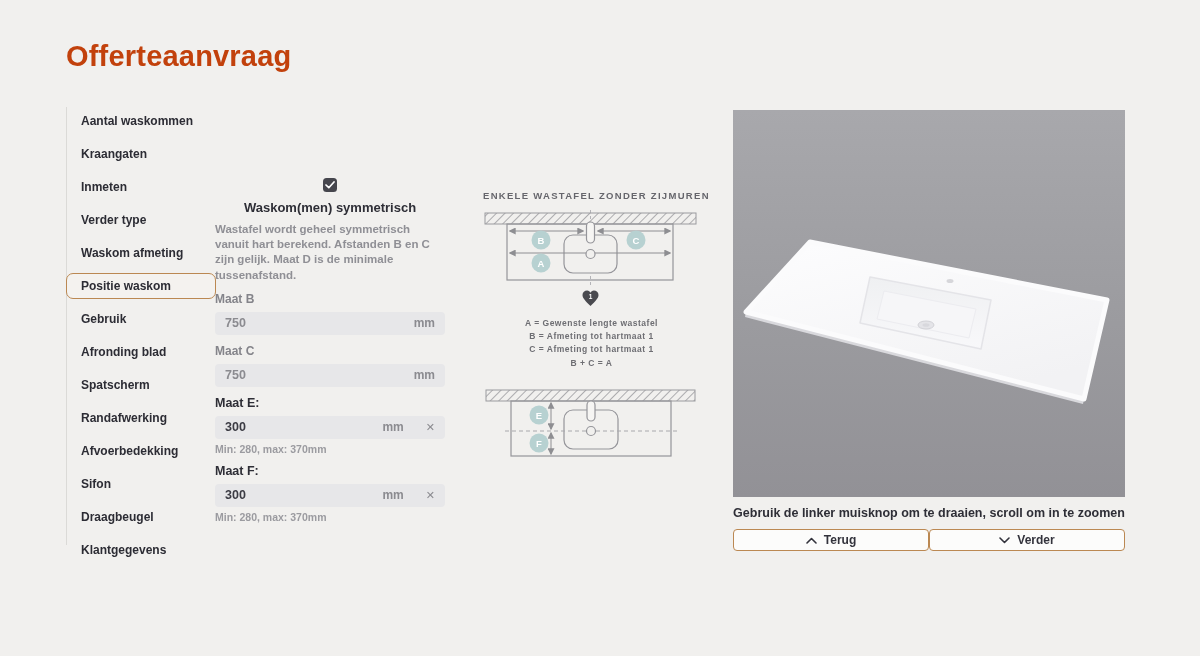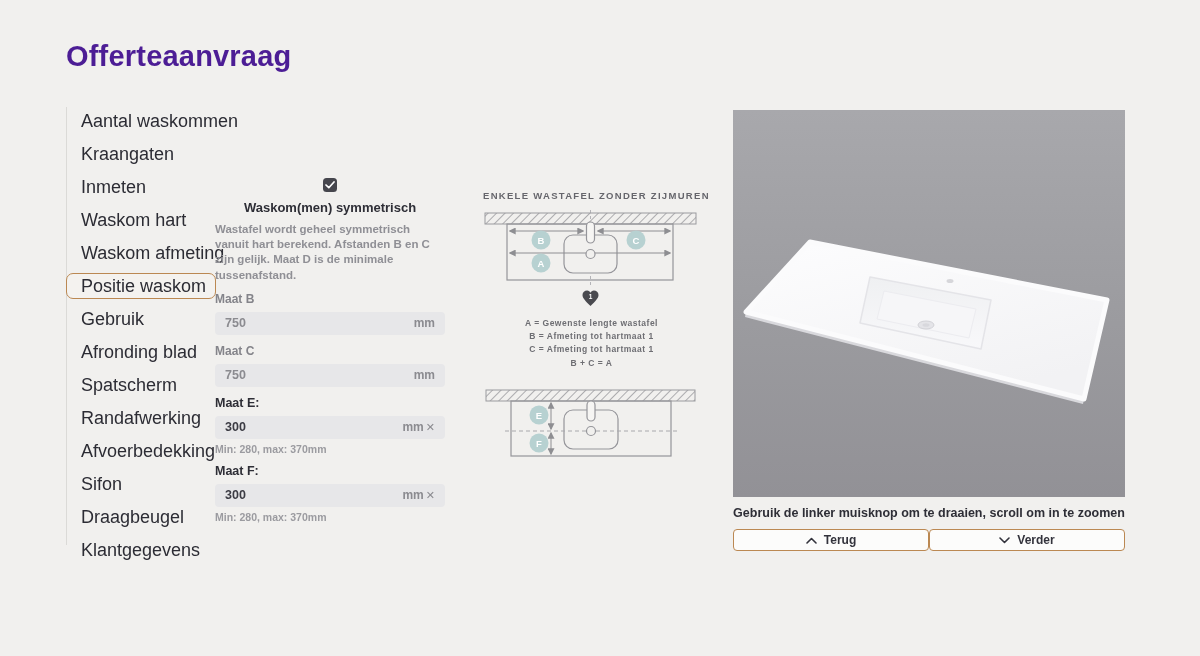--- a/index.html
+++ b/index.html
@@ -8,50 +8,50 @@
     font-family:"Liberation Sans", sans-serif;
     background:#f1f0ee;
     color:#2b2b33;
     overflow:hidden;
   }
   #stage { position:relative; width:1200px; height:656px; }
 
   
   .page-title {
     position:absolute; left:66px; top:40px;
-    font-size:29px; font-weight:700; letter-spacing:0.2px; color:#4c1d95;
+    font-size:29px; font-weight:700; letter-spacing:0.2px; color:#c2410c;
   }
 
   
   .side-rule { position:absolute; left:66px; top:107px; width:1px; height:438px; background:#dbdad7; }
   .sidebar { position:absolute; left:66px; top:108px; width:150px; display:flex; flex-direction:column; }
   .nav-item {
     appearance:none; background:transparent; border:1px solid transparent;
-    font-family:inherit; font-size:18px; font-weight:400; color:#2c2c34;
+    font-family:inherit; font-size:12px; font-weight:700; color:#2c2c34;
     text-align:left; padding:5px 14px; margin-bottom:7px; border-radius:7px;
     height:26px; line-height:15px; white-space:nowrap; cursor:pointer;
   }
   .nav-item.active { border-color:#bb8852; background:#f4f2ef; }
 
   
   .form-col { position:absolute; left:215px; top:178px; width:230px; }
   .check-row { display:flex; align-items:center; gap:8px;flex-direction:column; }
   .checkbox {
     width:14px; height:14px; border-radius:3.5px; background:#46464d;
     display:flex; align-items:center; justify-content:center; cursor:pointer; flex:0 0 auto;
   }
   .check-label { font-size:13px; font-weight:700; color:#2e2e36; cursor:pointer; }
   .form-desc { margin-top:7px; font-size:11.5px; line-height:1.32; color:#8f8f95; font-weight:600; }
 
   .field { margin-top:9px; }
   .field-label { font-size:12px; font-weight:600; color:#84848a; margin-bottom:6px; }
   .field-label.strong { color:#2e2e36; font-weight:700; font-size:12.5px; }
   .input-wrap {
     display:flex; align-items:center; background:#e7e7e9; border-radius:4px;
-    height:23px; padding:0 10px; gap:2px;
+    height:23px; padding:0 10px; gap:22px;
   }
   .input-wrap input {
     flex:1; min-width:0; border:none; background:transparent; outline:none;
     font-family:inherit; font-size:12.5px; font-weight:700; color:#3c3c44;
   }
   .input-wrap.disabled input { color:#8b8b90; }
   .unit { font-size:12px; color:#8b8b90; font-weight:600; }
   .clear-x { font-size:11px; color:#8b8b90; cursor:pointer; line-height:1; }
   .helper { margin-top:4px; font-size:10.5px; color:#9b9ba0; font-weight:600; }
 
@@ -87,21 +87,21 @@
 <div id="stage">
 
   <h1 class="page-title">Offerteaanvraag</h1>
 
   <div class="side-rule"></div>
 
   <nav class="sidebar">
     <button class="nav-item">Aantal waskommen</button>
     <button class="nav-item">Kraangaten</button>
     <button class="nav-item">Inmeten</button>
-    <button class="nav-item">Waskom hart</button>
+    <button class="nav-item">Verder type</button>
     <button class="nav-item">Waskom afmeting</button>
     <button class="nav-item active">Positie waskom</button>
     <button class="nav-item">Gebruik</button>
     <button class="nav-item">Afronding blad</button>
     <button class="nav-item">Spatscherm</button>
     <button class="nav-item">Randafwerking</button>
     <button class="nav-item">Afvoerbedekking</button>
     <button class="nav-item">Sifon</button>
     <button class="nav-item">Draagbeugel</button>
     <button class="nav-item">Klantgegevens</button>

